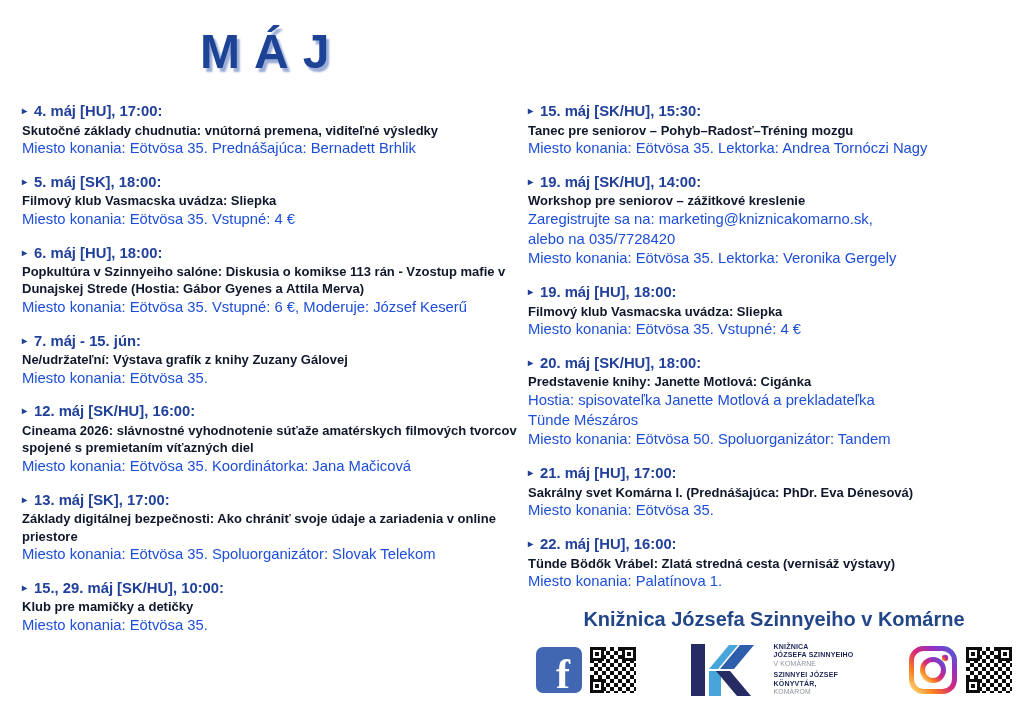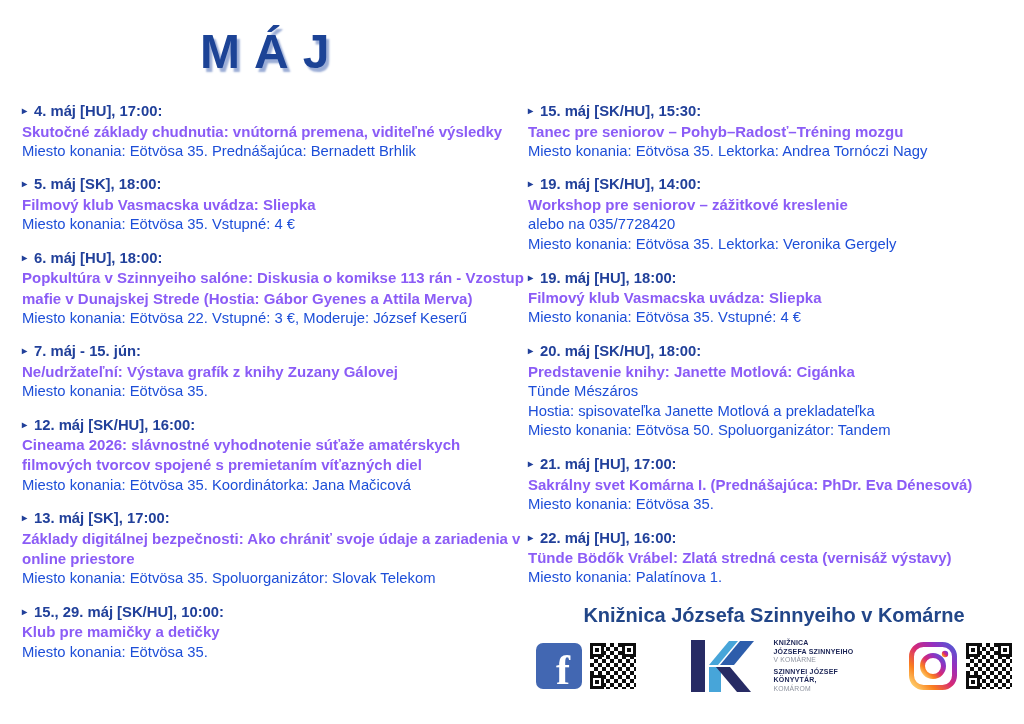--- a/index.html
+++ b/index.html
@@ -9,21 +9,21 @@
   .month-title{position:absolute;left:200px;top:24px;font-size:48px;font-weight:700;
         color:#1c4396;letter-spacing:14px;text-shadow:3px 4px 2px #9badd6;white-space:nowrap;}
 
   .col{position:absolute;top:102px;}
   .col-left{left:22px;width:502px;}
   .col-right{left:528px;width:492px;}
 
   .event{margin-bottom:14px;}
   .event-date{font-weight:700;color:#21409a;font-size:14.8px;line-height:1.32;}
   .bullet{font-size:10px;margin-right:7px;position:relative;top:-2px;}
-  .event-title{font-weight:700;color:#8b5cf6;font-size:15px;line-height:1.34;}
+  .event-title{font-weight:700;color:#0f172a;font-size:13px;line-height:1.34;}
   .event-detail{color:#1d4ed8;font-size:14.8px;line-height:1.34;}
 
   .footer-heading{margin-top:16px;text-align:center;font-size:20px;font-weight:700;color:#224688;}
   .logos{margin-top:12px;display:flex;align-items:center;justify-content:space-between;padding:0 8px;}
   .social-group{display:flex;align-items:center;gap:8px;}
 
   .fb-icon{width:46px;height:46px;background:#4267b2;border-radius:7px;color:#ffffff;
         display:flex;align-items:flex-end;justify-content:center;overflow:hidden;}
   .fb-icon span{font-weight:700;font-size:42px;line-height:0.88;margin-left:8px;
         font-family:"Liberation Serif", serif;}
@@ -58,21 +58,21 @@
 
     <div class="event">
       <div class="event-date"><span class="bullet">▸</span><span>5. máj [SK], 18:00:</span></div>
       <div class="event-title">Filmový klub Vasmacska uvádza: Sliepka</div>
       <div class="event-detail">Miesto konania: Eötvösa 35. Vstupné: 4 €</div>
     </div>
 
     <div class="event">
       <div class="event-date"><span class="bullet">▸</span><span>6. máj [HU], 18:00:</span></div>
       <div class="event-title">Popkultúra v Szinnyeiho salóne: Diskusia o komikse 113 rán - Vzostup mafie v Dunajskej Strede (Hostia: Gábor Gyenes a Attila Merva)</div>
-      <div class="event-detail">Miesto konania: Eötvösa 22. Vstupné: 3 €, Moderuje: József Keserű</div>
+      <div class="event-detail">Miesto konania: Eötvösa 35. Vstupné: 6 €, Moderuje: József Keserű</div>
     </div>
 
     <div class="event">
       <div class="event-date"><span class="bullet">▸</span><span>7. máj - 15. jún:</span></div>
       <div class="event-title">Ne/udržateľní: Výstava grafík z knihy Zuzany Gálovej</div>
       <div class="event-detail">Miesto konania: Eötvösa 35.</div>
     </div>
 
     <div class="event">
       <div class="event-date"><span class="bullet">▸</span><span>12. máj [SK/HU], 16:00:</span></div>
@@ -98,35 +98,36 @@
 
     <div class="event">
       <div class="event-date"><span class="bullet">▸</span><span>15. máj [SK/HU], 15:30:</span></div>
       <div class="event-title">Tanec pre seniorov – Pohyb–Radosť–Tréning mozgu</div>
       <div class="event-detail">Miesto konania: Eötvösa 35. Lektorka: Andrea Tornóczi Nagy</div>
     </div>
 
     <div class="event">
       <div class="event-date"><span class="bullet">▸</span><span>19. máj [SK/HU], 14:00:</span></div>
       <div class="event-title">Workshop pre seniorov – zážitkové kreslenie</div>
+      <div class="event-detail">Zaregistrujte sa na: marketing@kniznicakomarno.sk,</div>
       <div class="event-detail">alebo na 035/7728420</div>
       <div class="event-detail">Miesto konania: Eötvösa 35. Lektorka: Veronika Gergely</div>
     </div>
 
     <div class="event">
       <div class="event-date"><span class="bullet">▸</span><span>19. máj [HU], 18:00:</span></div>
       <div class="event-title">Filmový klub Vasmacska uvádza: Sliepka</div>
       <div class="event-detail">Miesto konania: Eötvösa 35. Vstupné: 4 €</div>
     </div>
 
     <div class="event">
       <div class="event-date"><span class="bullet">▸</span><span>20. máj [SK/HU], 18:00:</span></div>
       <div class="event-title">Predstavenie knihy: Janette Motlová: Cigánka</div>
+      <div class="event-detail">Hostia: spisovateľka Janette Motlová a prekladateľka</div>
       <div class="event-detail">Tünde Mészáros</div>
-      <div class="event-detail">Hostia: spisovateľka Janette Motlová a prekladateľka</div>
       <div class="event-detail">Miesto konania: Eötvösa 50. Spoluorganizátor: Tandem</div>
     </div>
 
     <div class="event">
       <div class="event-date"><span class="bullet">▸</span><span>21. máj [HU], 17:00:</span></div>
       <div class="event-title">Sakrálny svet Komárna I. (Prednášajúca: PhDr. Eva Dénesová)</div>
       <div class="event-detail">Miesto konania: Eötvösa 35.</div>
     </div>
 
     <div class="event">

